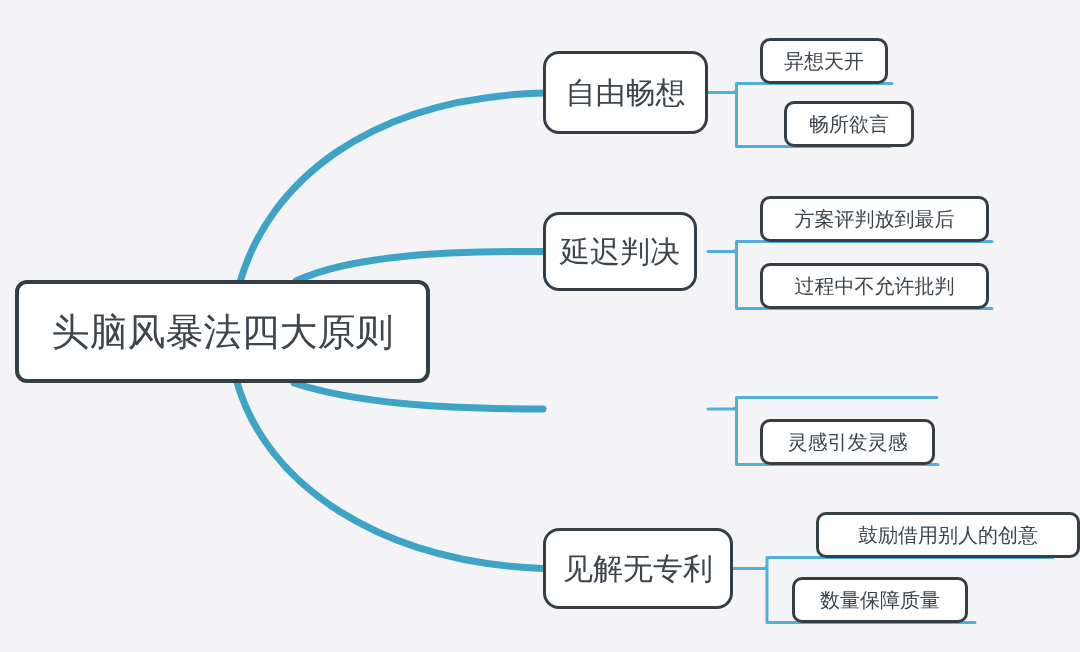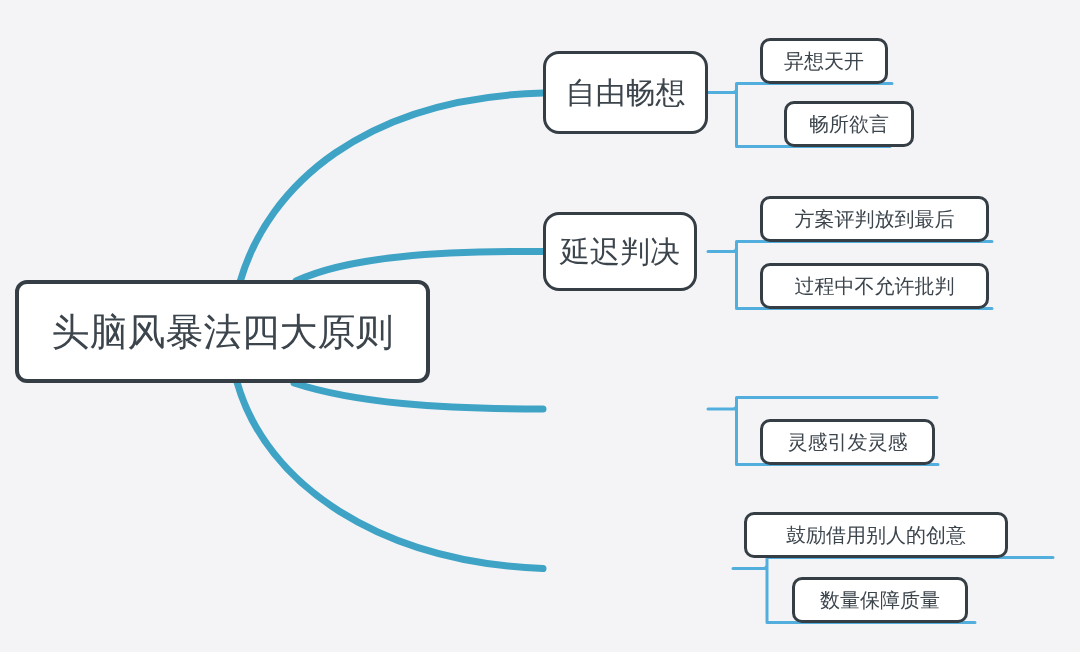--- a/index.html
+++ b/index.html
@@ -63,21 +63,21 @@
   .b2 { left: 543px; top: 212px; width: 154px; height: 79px; }
   .b3 { left: 543px; top: 368px; width: 165px; height: 82px; }
   .b4 { left: 543px; top: 528px; width: 190px; height: 81px; }
   
   .c1a { left: 760px; top: 38px;  width: 128px; }
   .c1b { left: 758px; top: 101px; width: 130px; margin-left: 26px; }
   .c2a { left: 760px; top: 196px; width: 229px; }
   .c2b { left: 760px; top: 263px; width: 229px; }
   .c3a { left: 760px; top: 352px; width: 173px; }
   .c3b { left: 760px; top: 419px; width: 175px; }
-  .c4a { left: 744px; top: 512px; width: 264px; text-align: center; }
+  .c4a { left: 816px; top: 512px; width: 264px; text-align: center; }
   .c4b { left: 792px; top: 577px; width: 176px; }
 </style>
 </head>
 <body>
 
 <div class="canvas">
 
   <svg class="wires" viewBox="0 0 1080 652" aria-hidden="true">
 
     <path class="curve" d="M 240,282 C 268,185 365,98 543,93"></path>
@@ -96,16 +96,17 @@
   <div class="node branch b1">自由畅想</div>
   <div class="node child c1a">异想天开</div>
   <div class="node child c1b">畅所欲言</div>
 
   <div class="node branch b2">延迟判决</div>
   <div class="node child c2a">方案评判放到最后</div>
   <div class="node child c2b">过程中不允许批判</div>
 
   <div class="node child c3b">灵感引发灵感</div>
 
+  <div class="node branch b4">见解无专利</div>
   <div class="node child c4a">鼓励借用别人的创意</div>
   <div class="node child c4b">数量保障质量</div>
 
 </div>
 
 </body></html>

